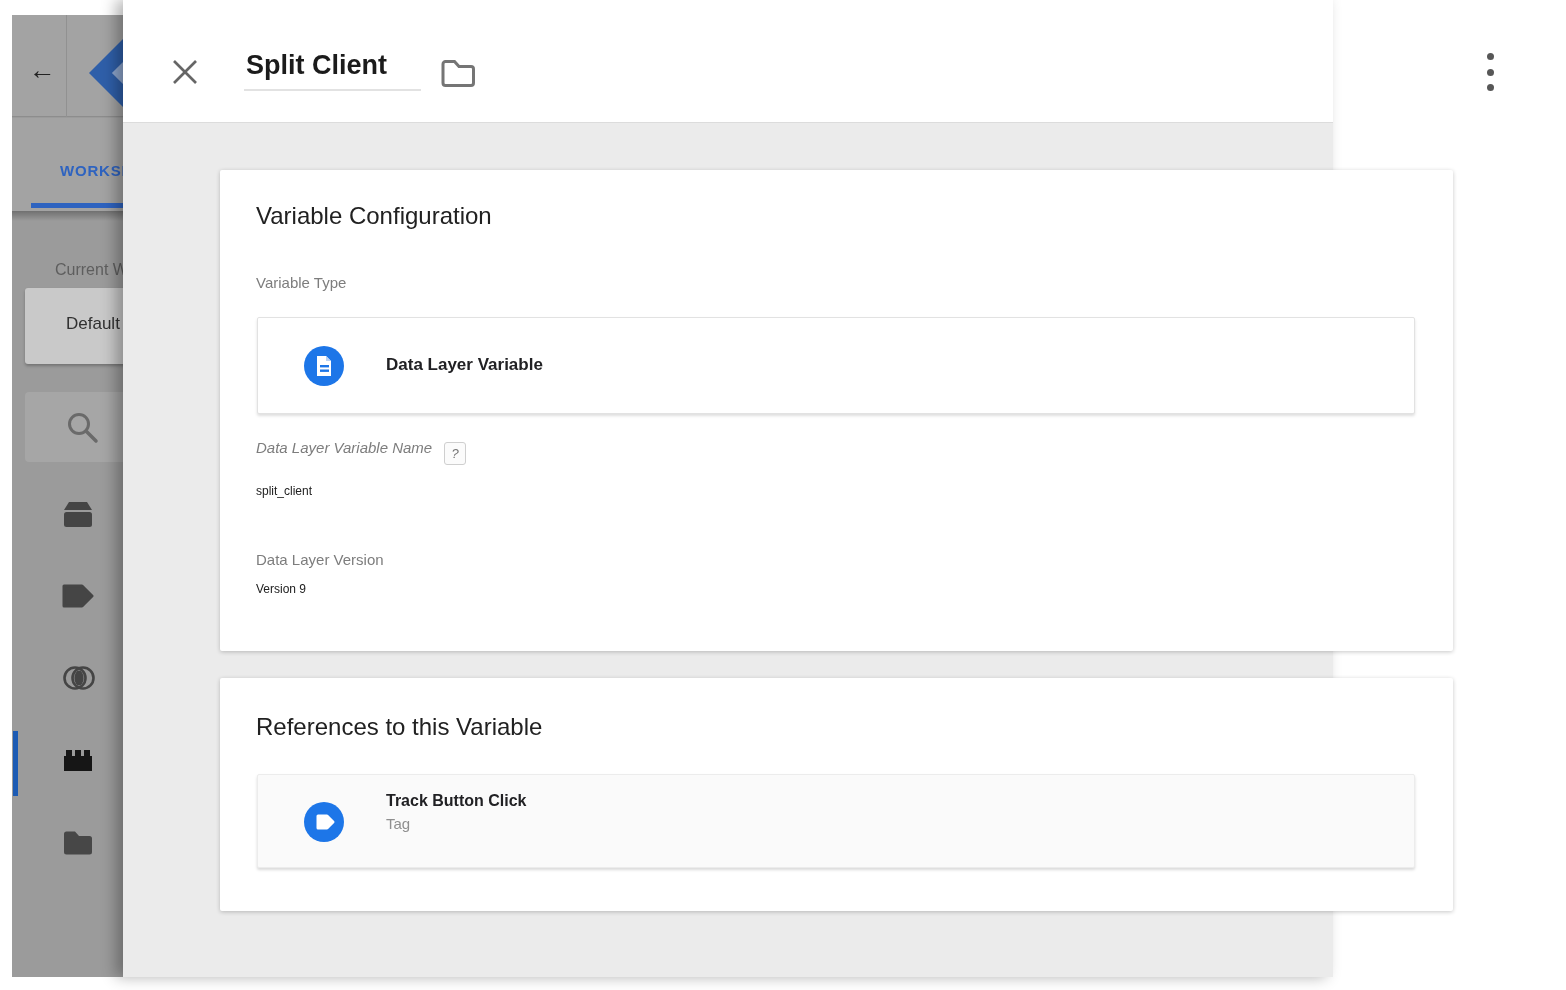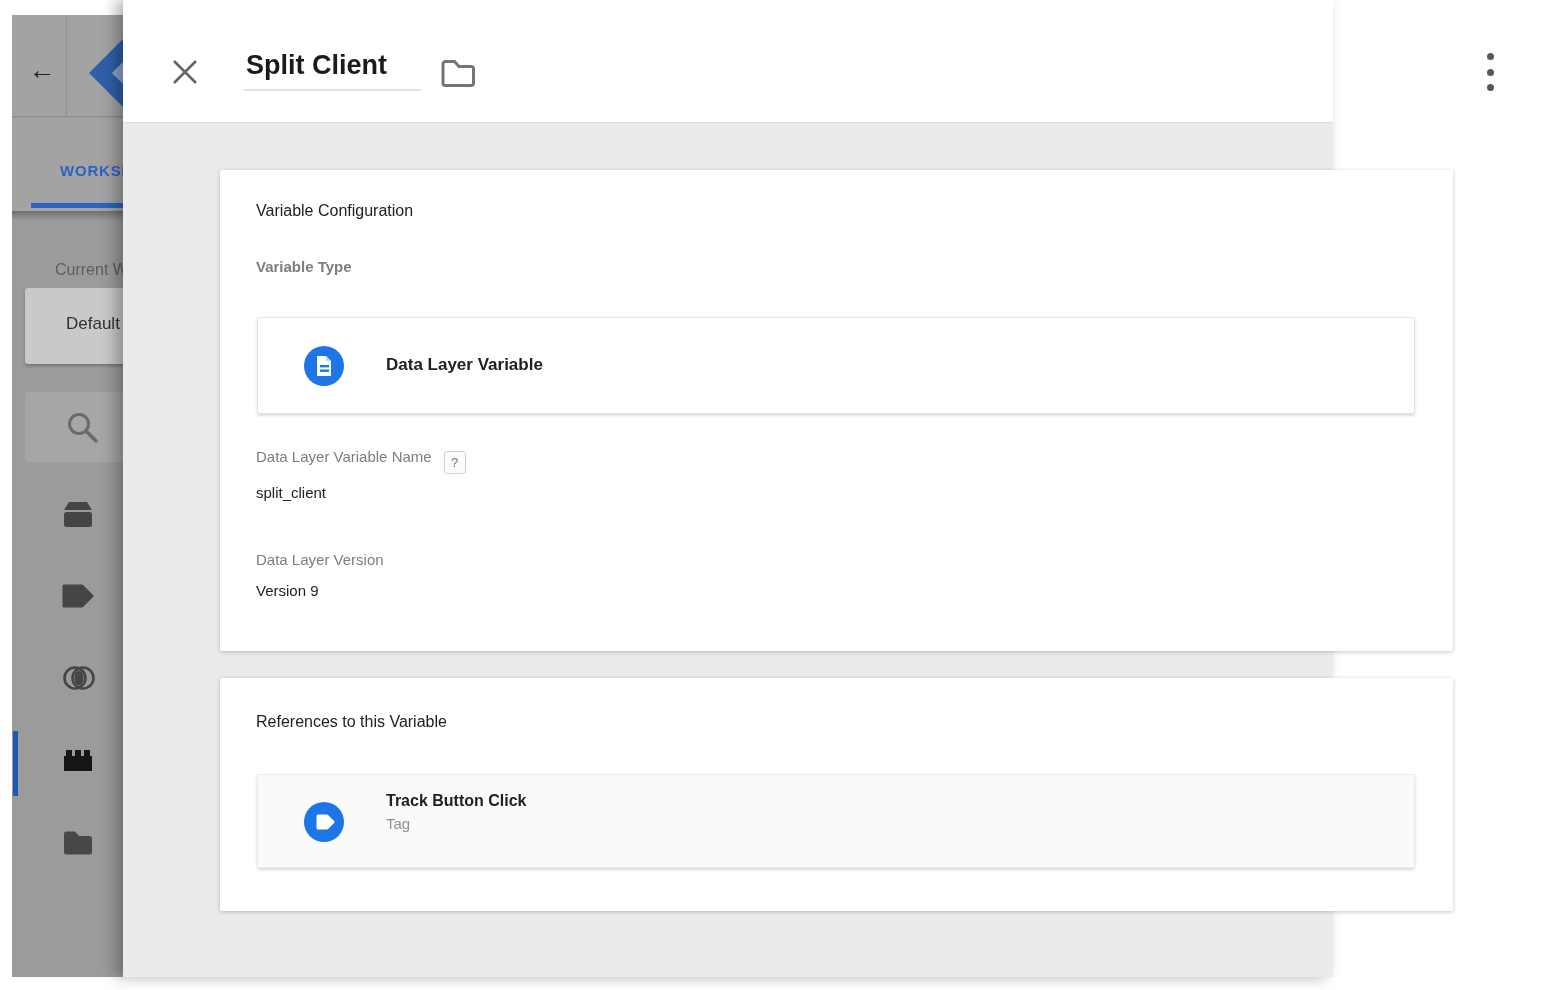--- a/index.html
+++ b/index.html
@@ -52,23 +52,23 @@
            display:flex; flex-direction:column; align-items:center; justify-content:space-between; padding:3px 0; }
   .kebab i { width:7px; height:7px; border-radius:50%; background:#575757; }
 
   .panel-content { position:absolute; left:0; top:123px; width:100%; height:854px; background:#ebebeb; }
 
   .card { position:absolute; left:97px; width:1233px; background:#fff; border-radius:2px;
           box-shadow:0 1px 4px rgba(0,0,0,0.22); }
   #card-config { top:47px; height:481px; }
   #card-refs { top:555px; height:233px; }
 
-  .card-heading { position:absolute; left:36px; font-size:16px; color:#212121; }
+  .card-heading { position:absolute; left:36px; font-size:24px; color:#212121; }
   .field-label { position:absolute; left:36px; font-size:15px; color:#7d7d7d; }
-  .field-value { position:absolute; left:36px; font-size:15px; color:#212121; }
+  .field-value { position:absolute; left:36px; font-size:12px; color:#212121; }
 
   .type-box { position:absolute; left:37px; top:147px; width:1158px; height:97px; background:#fff;
               border:1px solid #e2e2e2; border-radius:2px; box-shadow:0 2px 3px rgba(0,0,0,0.13);
               cursor:pointer; }
   .blue-circle { position:absolute; left:46px; top:28px; width:40px; height:40px; border-radius:50%;
                  background:#1d76e8; }
   .row-title { position:absolute; left:128px; font-size:17px; font-weight:bold; color:#212124; white-space:nowrap; }
 
   .help-box { display:inline-block; margin-left:12px; width:22px; height:23px; text-align:center;
               line-height:21px; font-size:13px; color:#757575; background:#fbfbfb;
@@ -171,35 +171,35 @@
         <i></i>
           <i></i>
           <i></i>
       </div>
     </div>
 
     <div class="panel-content">
 
       <div class="card" id="card-config">
         <div class="card-heading" style="top:32px;">Variable Configuration</div>
-        <div class="field-label" style="top:88px;font-weight:bold;">Variable Type</div>
+        <div class="field-label" style="top:104px;">Variable Type</div>
 
         <div class="type-box">
           <div class="blue-circle">
             <svg width="40" height="40" viewBox="0 0 40 40">
               <path d="M13 10 h9 l5 5 v15 h-14 z" fill="#fff"></path>
               <path d="M22 10 l5 5 h-5 z" fill="#b9d2f5"></path>
               <rect x="16" y="19" width="9" height="2.4" fill="#1d76e8"></rect>
               <rect x="16" y="23.5" width="9" height="2.4" fill="#1d76e8"></rect>
             </svg>
           </div>
           <div class="row-title" style="top:37px;">Data Layer Variable</div>
         </div>
 
-        <div class="field-label" style="top:278px;">
+        <div class="field-label" style="top:269px;font-style:italic;">
           <span>Data Layer Variable Name</span><span class="help-box">?</span>
         </div>
         <div class="field-value" style="top:314px;">split_client</div>
 
         <div class="field-label" style="top:381px;text-align:center;">Data Layer Version</div>
         <div class="field-value" style="top:412px;">Version 9</div>
       </div>
 
       <div class="card" id="card-refs">
         <div class="card-heading" style="top:35px;">References to this Variable</div>

